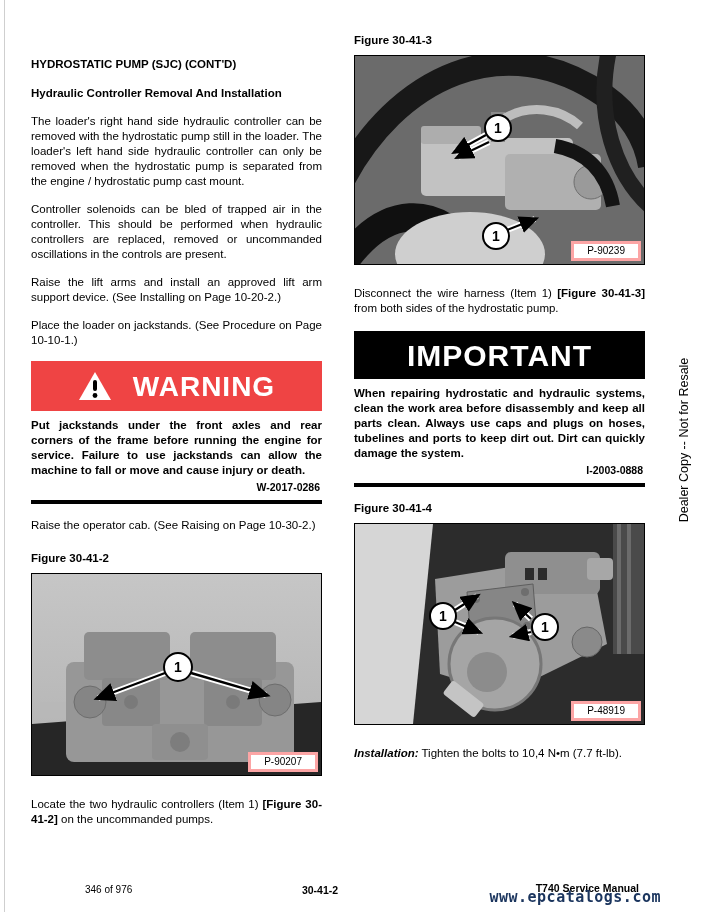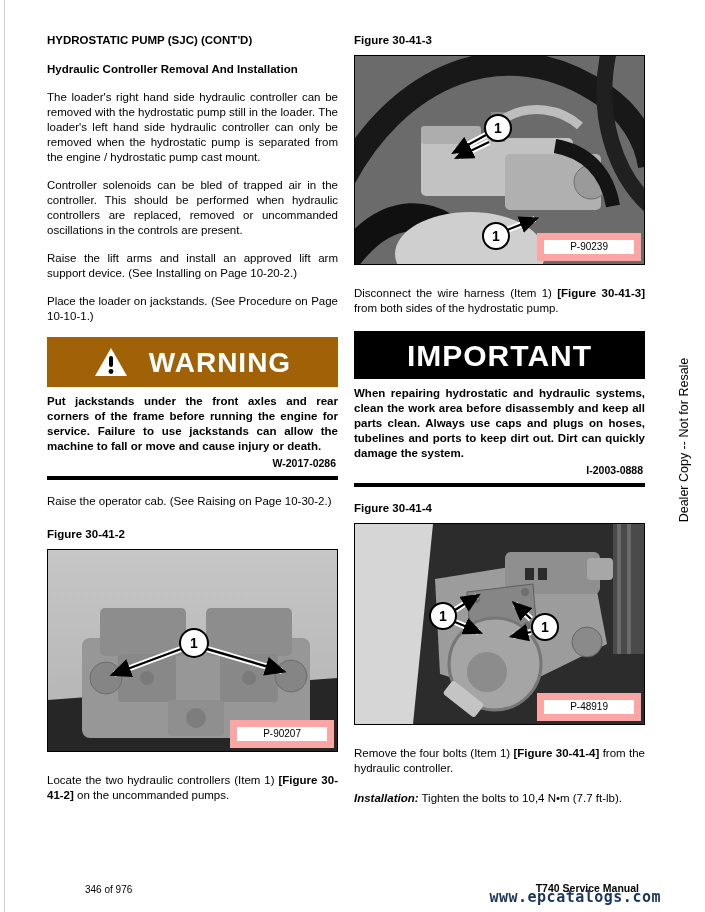--- a/index.html
+++ b/index.html
@@ -2,37 +2,37 @@
 <html><head>
 <meta charset="utf-8">
 <style>
   html,body{margin:0;padding:0;}
   body{
     width:705px;height:912px;position:relative;background:#ffffff;
     font-family:"Liberation Sans", sans-serif;color:#000;overflow:hidden;
   }
   .page-edge-line{position:absolute;left:4px;top:0;width:1px;height:912px;background:#cfcfcf;}
   .col{position:absolute;top:33px;width:291px;font-size:11.5px;line-height:15px;text-align:justify;}
-  .col-left{left:47px;}
+  .col-left{left:31px;margin-top:24px;}
   .col-right{left:354px;}
   .doc-heading{font-weight:bold;margin:0 0 14px 0;text-align:left;}
   .doc-subheading{font-weight:bold;margin:0 0 13px 0;text-align:left;}
   .para{margin:0 0 13px 0;}
-  .safety-box{background:#a16207;color:#fff;height:50px;display:flex;align-items:center;justify-content:center;gap:21px;margin:6px 0 7px 0;}
+  .safety-box{background:#ef4444;color:#fff;height:50px;display:flex;align-items:center;justify-content:center;gap:21px;margin:6px 0 7px 0;}
   .safety-box-title{font-size:28px;font-weight:bold;letter-spacing:1px;}
   .important-box{background:#000;color:#fff;height:48px;display:flex;align-items:center;justify-content:center;margin:6px 0 7px 0;}
   .important-box-title{font-size:30px;font-weight:bold;letter-spacing:1px;}
   .safety-text{font-weight:bold;margin:0 0 2px 0;}
   .safety-code{font-weight:bold;font-size:10.5px;text-align:right;margin:0 2px 5px 0;}
   .black-bar{height:4px;background:#000;margin:0 0 14px 0;}
   .figure-label{font-weight:bold;text-align:left;margin:0 0 7px 0;}
   .photo{position:relative;border:1px solid #000;font-size:0;line-height:0;margin:0 0 21px 0;}
   .photo svg{display:block;}
-  .photo-id{position:absolute;right:3px;bottom:3px;background:#fff;border:7px solid #fca5a5;
-    font-size:10px;line-height:12px;padding:1px 26px;font-family:"Liberation Sans",sans-serif;}
+  .photo-id{position:absolute;right:3px;bottom:3px;background:#fff;border:3px solid #fca5a5;
+    font-size:10px;line-height:12px;padding:1px 13px;font-family:"Liberation Sans",sans-serif;}
   .caption{margin:0 0 15px 0;}
   .caption .bold{font-weight:bold;}
   .install-line{margin:10px 0 0 0;}
   .install-label{font-weight:bold;font-style:italic;}
   .sidebar-vertical{
     position:absolute;left:555px;top:432px;width:260px;height:16px;
     transform:rotate(-90deg);transform-origin:center center;
     font-size:12.5px;text-align:center;white-space:nowrap;color:#000;
   }
   .footer{position:absolute;left:0;top:878px;width:705px;height:34px;font-size:10px;}
@@ -197,23 +197,23 @@
         <circle cx="88" cy="92" r="13" fill="#fff" stroke="#000" stroke-width="2"></circle>
         <text class="callout-text" x="88" y="97" text-anchor="middle">1</text>
       </g>
       <g>
         <circle cx="190" cy="103" r="13" fill="#fff" stroke="#000" stroke-width="2"></circle>
         <text class="callout-text" x="190" y="108" text-anchor="middle">1</text>
       </g>
     </svg>
     <div class="photo-id">P-48919</div>
   </div>
-  <p class="caption"><span>Remove the four bolts (Item 1) </span><span class="bold">[Figure 30-41-4]</span><span> from the hydraulic controller.</span></p>
   <p class="install-line"><span class="install-label">Installation:</span><span> Tighten the bolts to 10,4 N•m (7.7 ft-lb).</span></p>
 </div>
 
 <div class="sidebar-vertical">Dealer Copy -- Not for Resale</div>
 
 <div class="footer">
   <span class="footer-pageof">346 of 976</span>
+  <span class="footer-section">30-41-2</span>
   <span class="footer-manual">T740 Service Manual</span>
   <span class="footer-watermark" id="wm" style="color: rgb(27, 53, 94);">www.epcatalogs.com</span>
 </div>
 
 </body></html>

